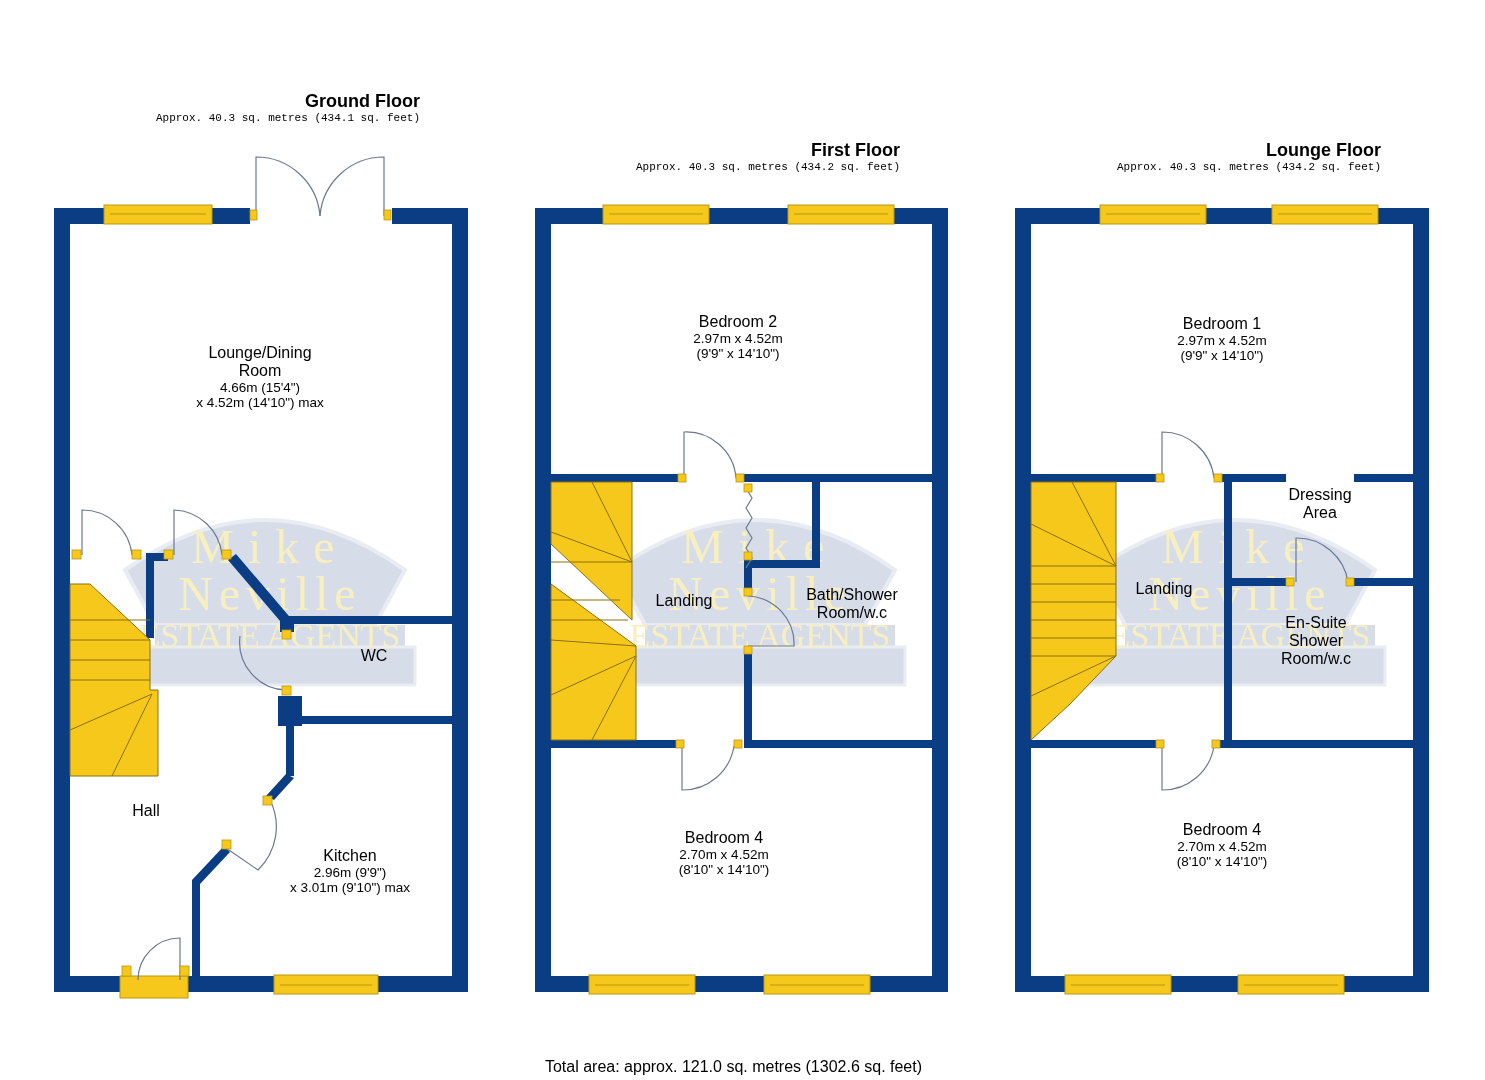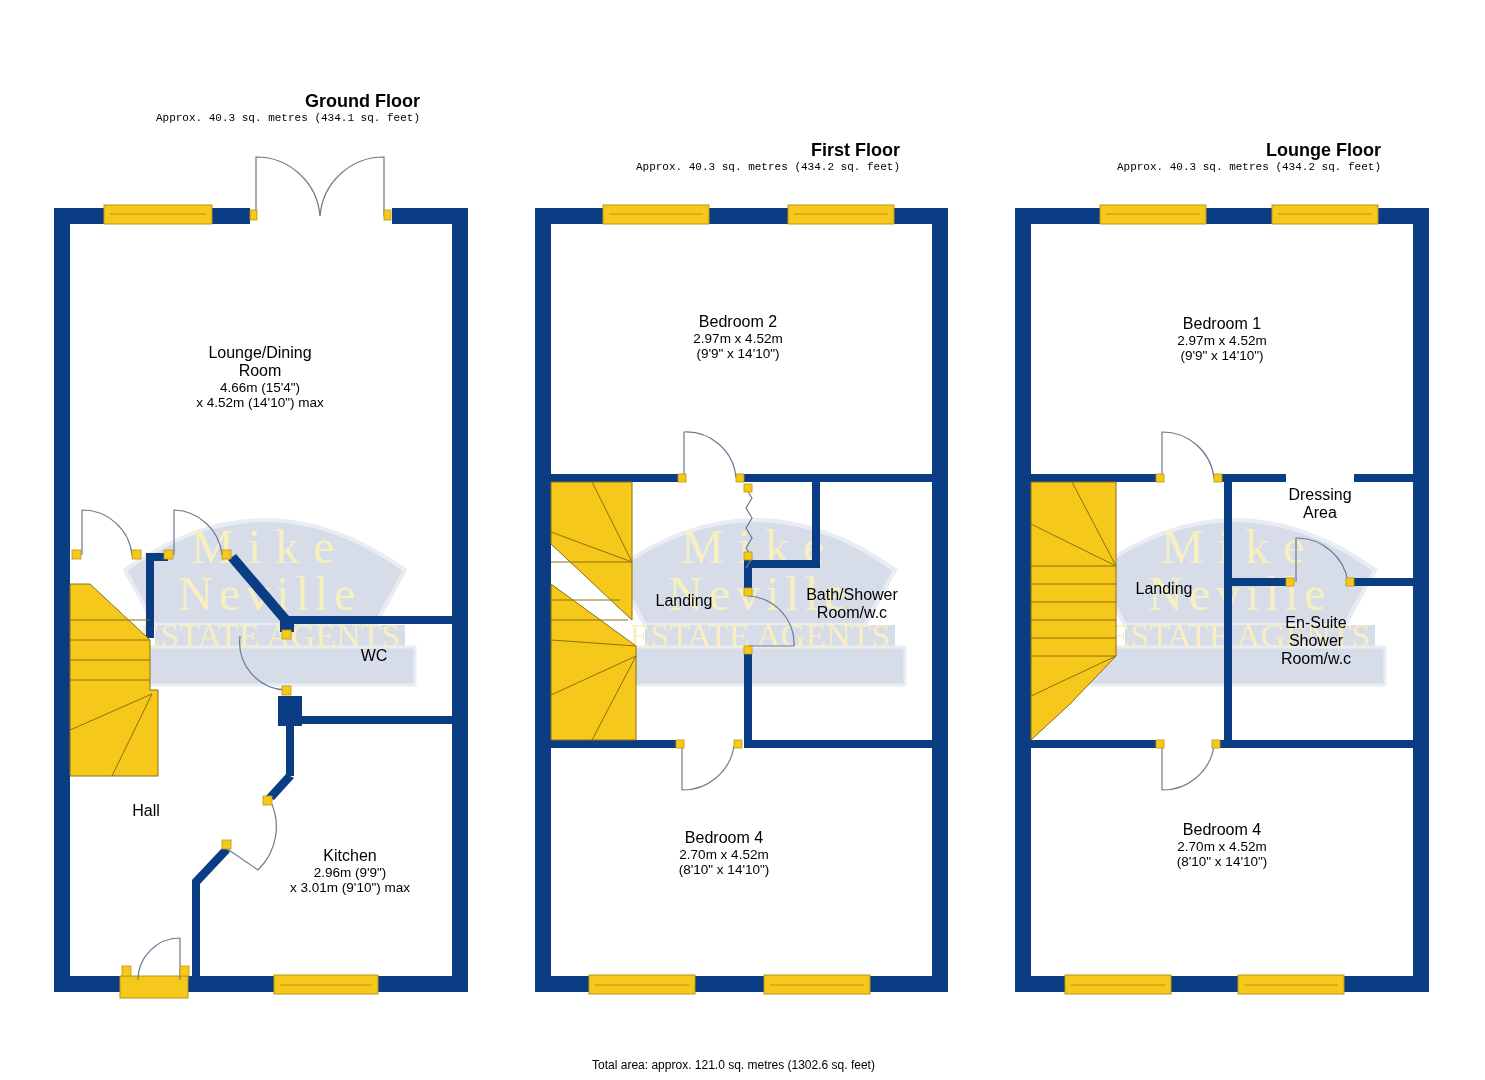--- a/index.html
+++ b/index.html
@@ -5,21 +5,21 @@
   html, body { margin: 0; padding: 0; background: #ffffff; }
   body { width: 1485px; height: 1080px; position: relative; overflow: hidden;
          font-family: "Liberation Sans", sans-serif; color: #000; }
   .floor-title { position: absolute; text-align: right; width: 320px; }
   .floor-title .name { font-weight: bold; font-size: 18px; line-height: 20px; }
   .floor-title .area { font-size: 11px; line-height: 14px; font-family: Liberation Mono, monospace; }
   svg.plan { position: absolute; left: 0; top: 0; }
   .room-label { position: absolute; text-align: center; transform: translateX(-50%); white-space: nowrap; }
   .room-label .rname { font-weight: normal; font-size: 16px; line-height: 18px; }
   .room-label .rdim { font-size: 13.5px; line-height: 15px; }
-  .total { position: absolute; left: 0; width: 1467px; top: 1058px; text-align: center; font-size: 12px; }
+  .total { position: absolute; left: 0; width: 1467px; top: 1058px; text-align: center; font-size: 16px; }
   .watermark { position: absolute; pointer-events: none; }
 </style>
 </head>
 <body>
 
 <svg class="plan" width="1485" height="1080">
   <defs>
     <g id="wm">
       <path d="M0,40 Q140,-60 280,40 L250,95 L30,95 Z" fill="#d6dde9" stroke="#e9edf3" stroke-width="4"></path>
       <rect x="30" y="95" width="250" height="22" fill="#d6dde9"></rect>

